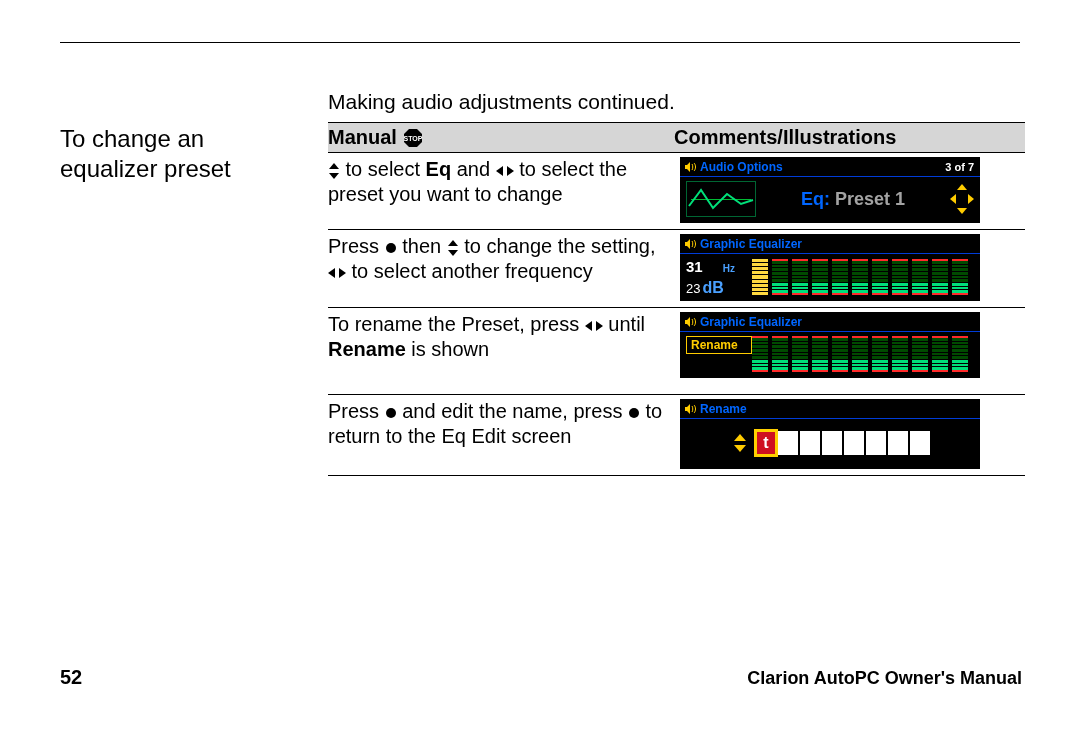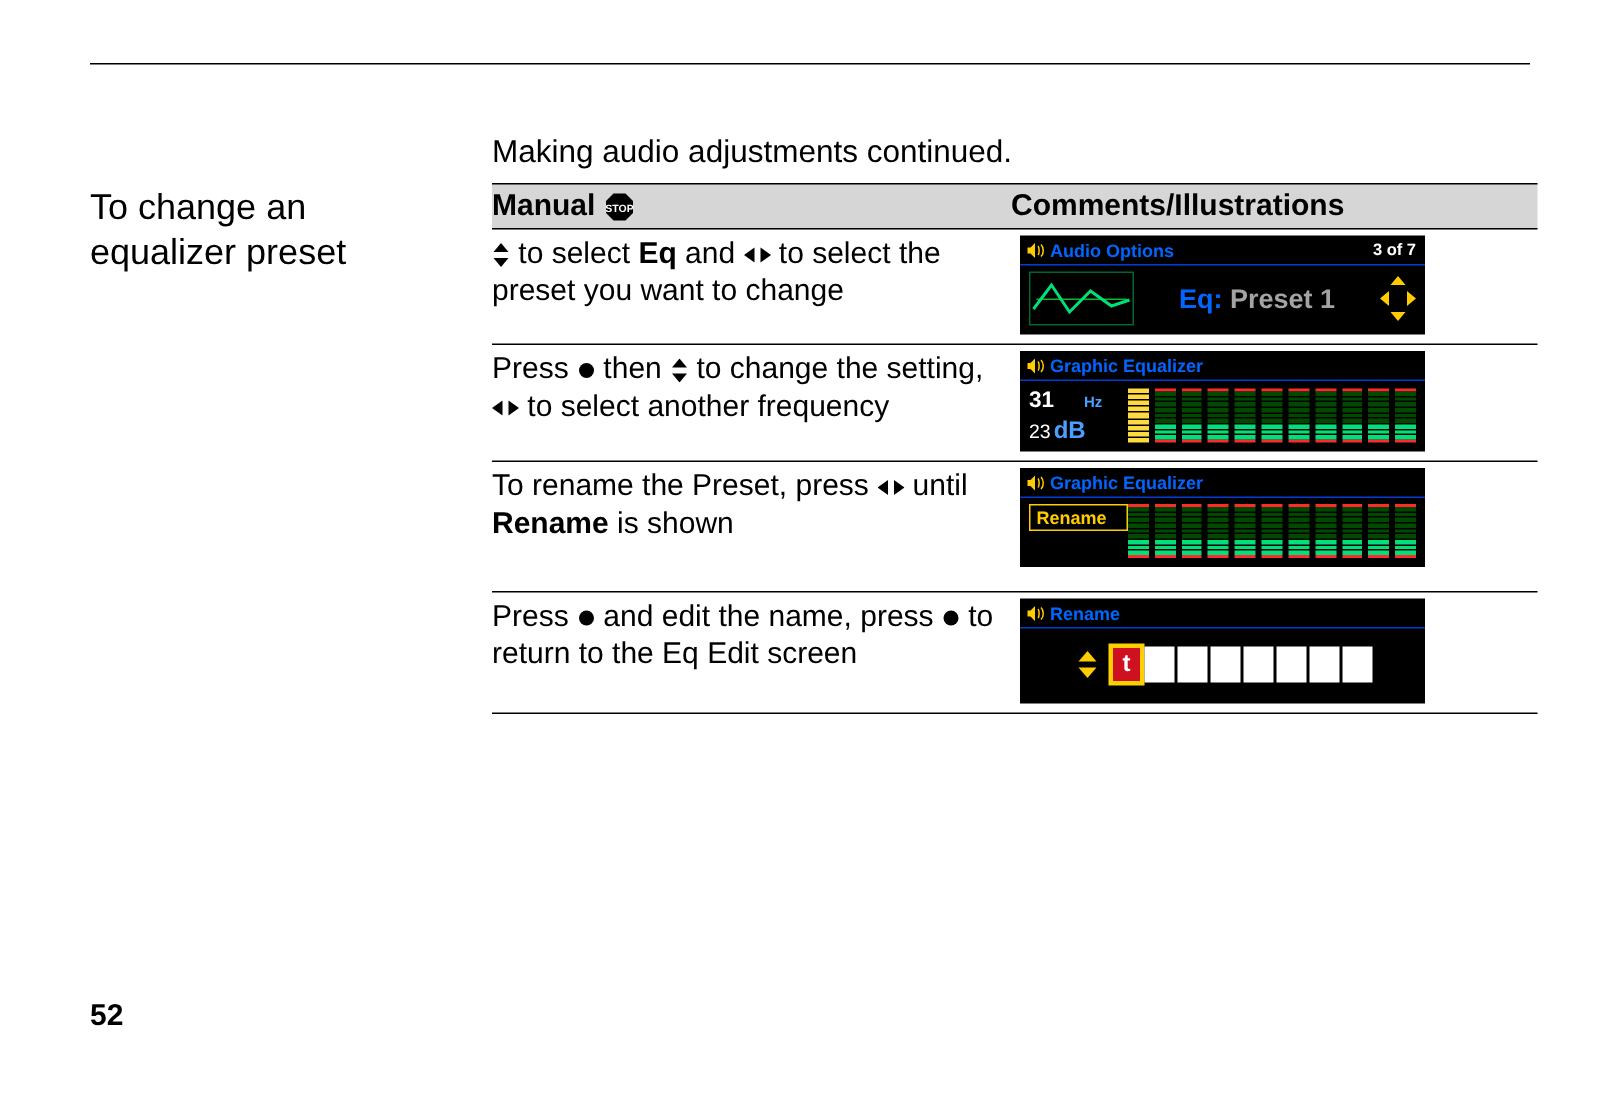--- a/index.html
+++ b/index.html
@@ -54,21 +54,21 @@
   .mcell{flex:0 0 342px; padding-right:10px; line-height:1.25;}
   .icell{flex:1 1 auto;}
   .icon-inline{
     display:inline-block; vertical-align:middle;
     line-height:0;
   }
   svg{display:block;}
   
   .screen{
     background:#000;
-    width:270px;
+    width:300px;
     font-family:Verdana,Geneva,sans-serif;
   }
   .scr-header{
     display:flex; justify-content:space-between; align-items:center;
     padding:3px 6px 2px 4px;
     border-bottom:1px solid #003cd8;
     font-size:12px; font-weight:bold;
     color:#0066ff;
   }
   .scr-header .spk{display:flex; align-items:center; gap:4px;}
@@ -632,13 +632,14 @@
           </div>
         </div>
       </div>
 
     </div>
   </div>
 </div>
 
 <div class="footer">
   <span class="pn">52</span>
+  <span>Clarion AutoPC Owner's Manual</span>
 </div>
 
 </body></html>

